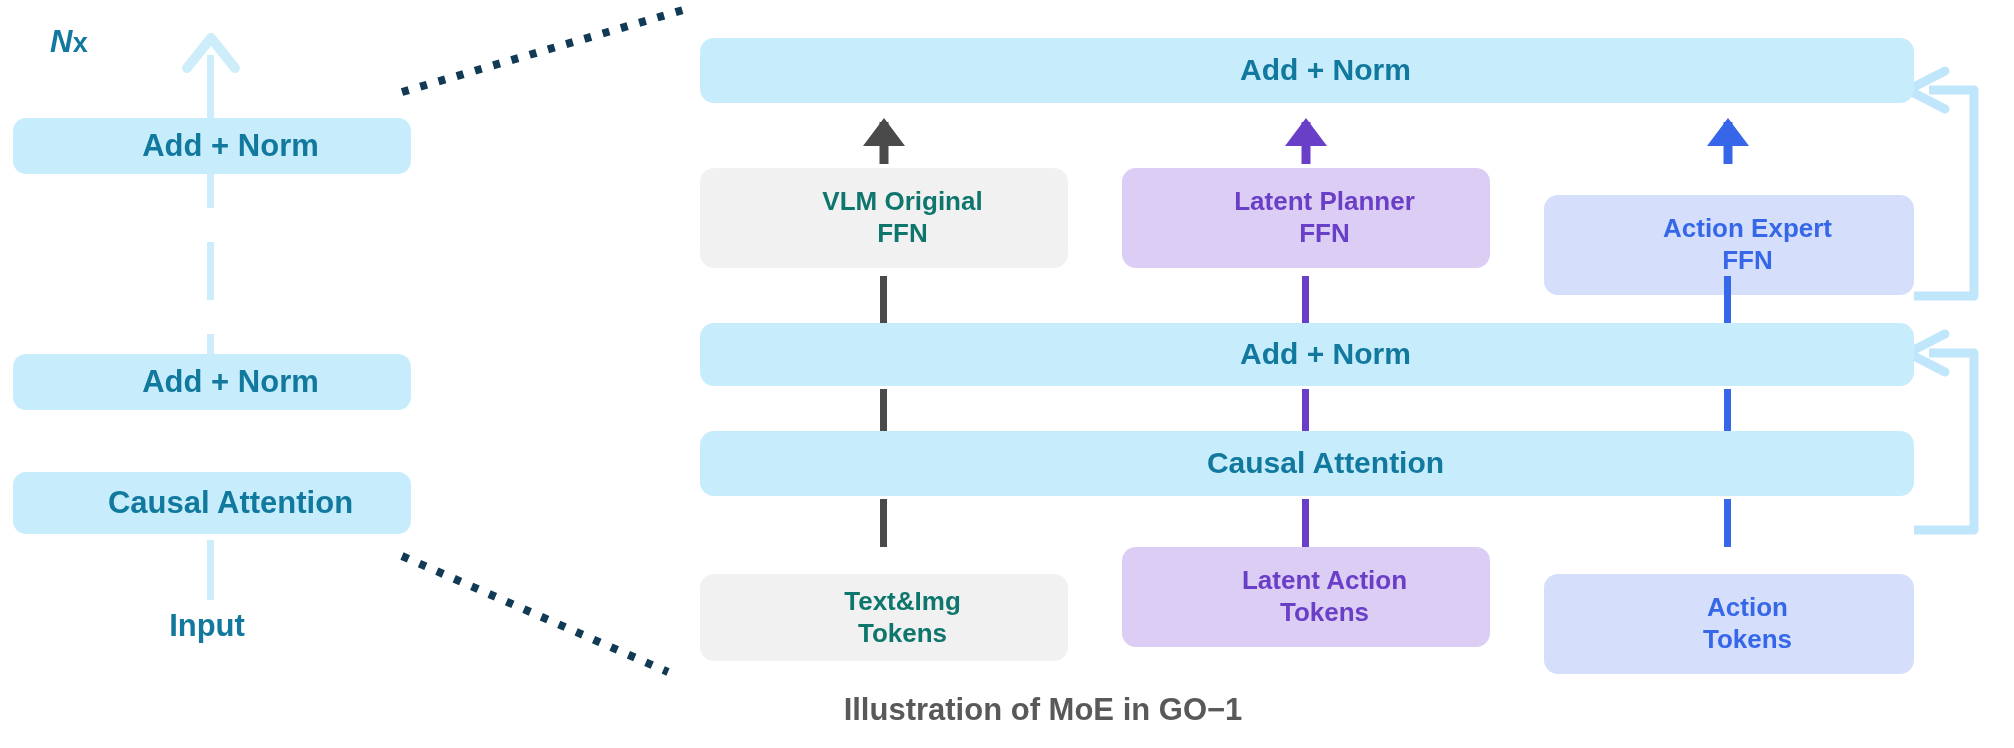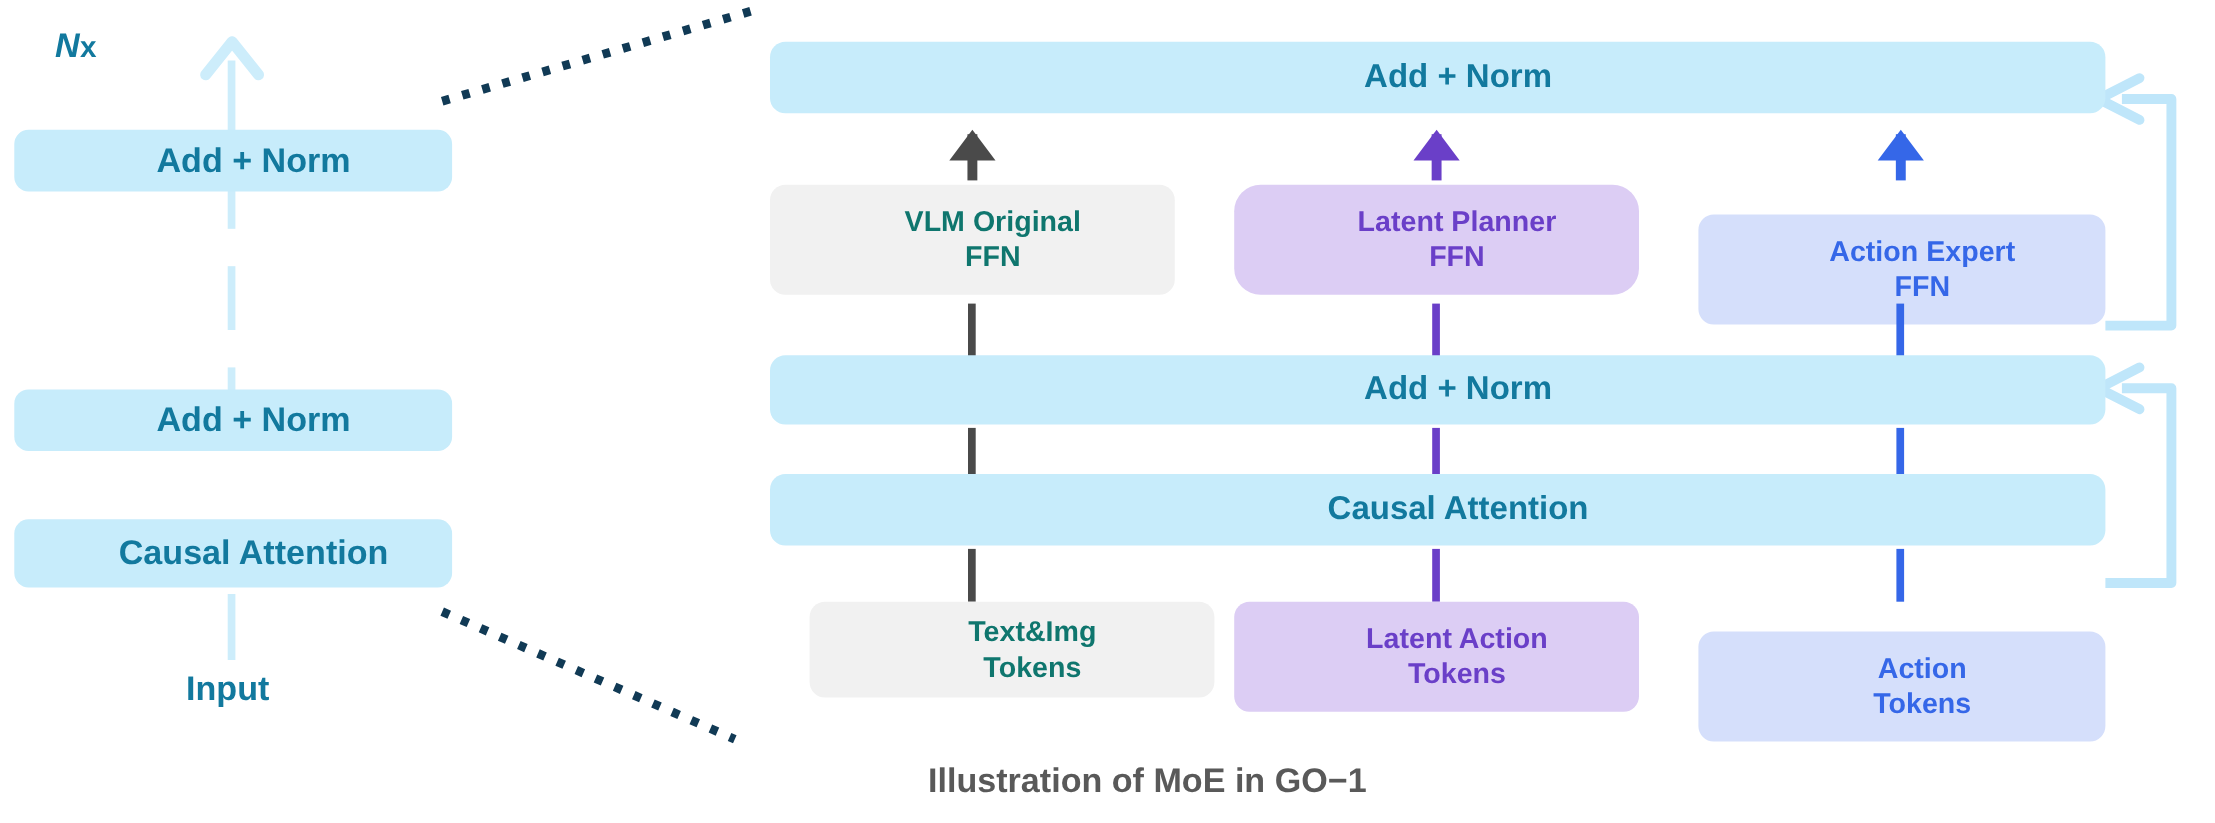--- a/index.html
+++ b/index.html
@@ -179,21 +179,21 @@
 
   <div class="box lbox" style="left:13px; top:472px; width:398px; height:62px;">Causal Attention</div>
 
   <div class="input-label" style="left:0px; top:608px; width:414px; text-align:center;">Input</div>
 
   <div class="box wbar" style="left:700px; top:38px; width:1214px; height:65px;">Add + Norm</div>
 
   <div class="box col-gray" style="left:700px; top:168px; width:368px; height:100px;">VLM Original
 FFN</div>
 
-  <div class="box col-purple" style="left:1122px; top:168px; width:368px; height:100px;border-radius:24px;">Latent Planner
+  <div class="box col-purple" style="left:1122px; top:168px; width:368px; height:100px;">Latent Planner
 FFN</div>
 
   <div class="box col-blue" style="left:1544px; top:168px; width:370px; height:100px;">Action Expert
 FFN</div>
 
   <div class="stem gray" style="left:880px;  top:276px; height:48px;"></div>
   <div class="stem purple" style="left:1302px; top:276px; height:48px;"></div>
   <div class="stem blue" style="left:1724px; top:276px; height:48px;"></div>
 
   <div class="box wbar" style="left:700px; top:323px; width:1214px; height:63px;">Add + Norm</div>
@@ -201,21 +201,21 @@
   <div class="stem gray" style="left:880px;  top:389px; height:44px;"></div>
   <div class="stem purple" style="left:1302px; top:389px; height:44px;"></div>
   <div class="stem blue" style="left:1724px; top:389px; height:44px;"></div>
 
   <div class="box wbar" style="left:700px; top:431px; width:1214px; height:65px;">Causal Attention</div>
 
   <div class="stem gray" style="left:880px;  top:499px; height:48px;"></div>
   <div class="stem purple" style="left:1302px; top:499px; height:48px;"></div>
   <div class="stem blue" style="left:1724px; top:499px; height:48px;"></div>
 
-  <div class="box col-gray" style="left:700px; top:547px; width:368px; height:87px;margin-left:36px;">Text&amp;Img
+  <div class="box col-gray" style="left:700px; top:574px; width:368px; height:87px;">Text&amp;Img
 Tokens</div>
 
   <div class="box col-purple" style="left:1122px; top:547px; width:368px; height:100px;">Latent Action
 Tokens</div>
 
   <div class="box col-blue" style="left:1544px; top:547px; width:370px; height:100px;">Action
 Tokens</div>
 
   <div class="caption" style="top:692px;margin-left:36px;">Illustration of MoE in GO−1</div>
 

